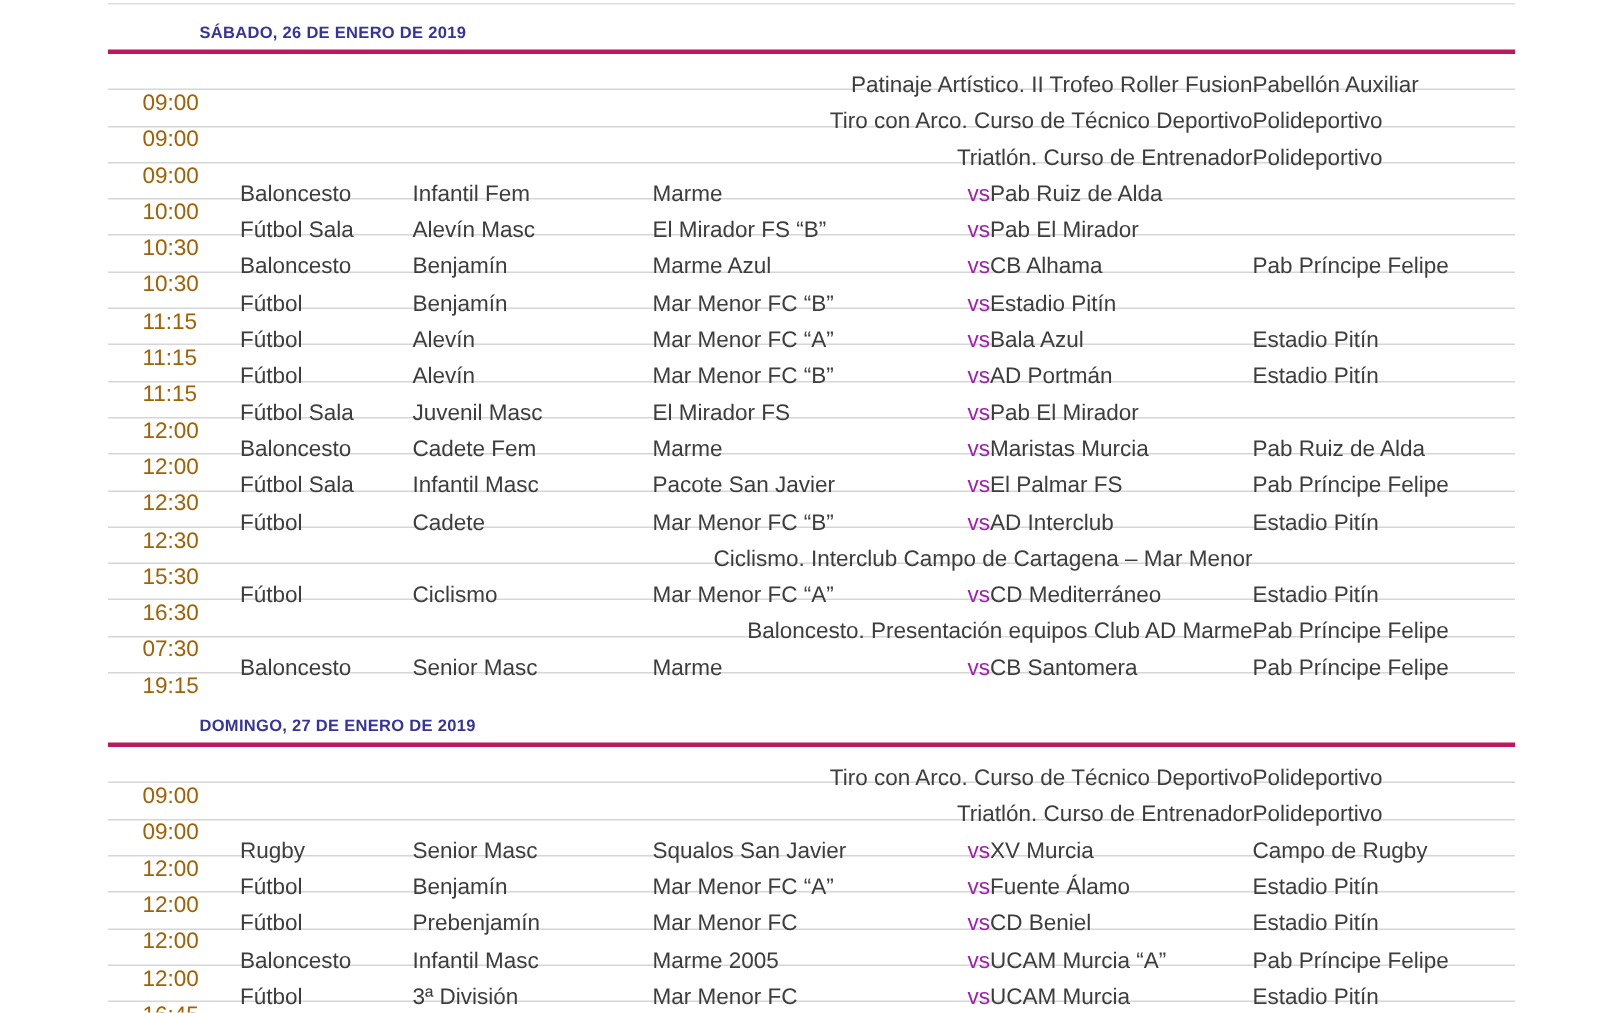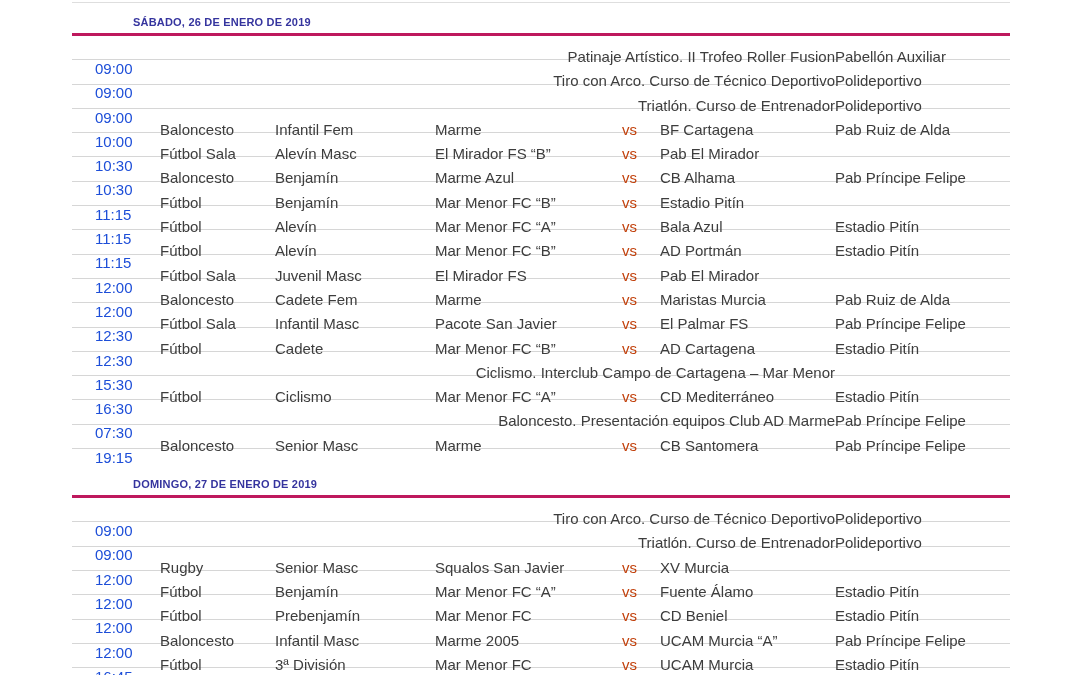--- a/index.html
+++ b/index.html
@@ -14,23 +14,23 @@
     color:#35349e;font-weight:bold;font-size:11px;letter-spacing:.2px;
     padding:13px 0 5px 61px;border-bottom:3px solid #be185d;
   }
   .section + .section .day-header{padding-top:29px;}
   .row{
     display:grid;
     grid-template-columns:88px 115px 160px 187px 38px 175px 1fr;
     align-items:center;height:23.3px;border-bottom:1px solid #d6d6d6;
     font-size:15px;white-space:nowrap;
   }
-  .time{color:#1d4ed8;padding-left:23px;margin-top:24px;}
+  .time{color:#a16207;padding-left:23px;margin-top:24px;}
   .desc{grid-column:2 / 7;text-align:right;}
-  .vs{color:#c2410c;}
+  .vs{color:#a21caf;text-align:right;}
   .venue{}
 </style>
 </head>
 <body>
 
 <div class="sheet">
   <div class="top-hairline"></div>
   <div id="sections">
       <div class="section">
         <div class="day-header">SÁBADO, 26 DE ENERO DE 2019</div>
@@ -48,21 +48,20 @@
           <div class="time">09:00</div>
           <div class="desc">Triatlón. Curso de Entrenador</div>
           <div class="venue">Polideportivo</div>
         </div>
         <div class="row">
           <div class="time">10:00</div>
           <div>Baloncesto</div>
           <div>Infantil Fem</div>
           <div>Marme</div>
           <div class="vs">vs</div>
-          <div>BF Cartagena</div>
           <div class="venue">Pab Ruiz de Alda</div>
         </div>
         <div class="row">
           <div class="time">10:30</div>
           <div>Fútbol Sala</div>
           <div>Alevín Masc</div>
           <div>El Mirador FS “B”</div>
           <div class="vs">vs</div>
           <div class="venue">Pab El Mirador</div>
         </div>
@@ -126,21 +125,21 @@
           <div class="vs">vs</div>
           <div>El Palmar FS</div>
           <div class="venue">Pab Príncipe Felipe</div>
         </div>
         <div class="row">
           <div class="time">12:30</div>
           <div>Fútbol</div>
           <div>Cadete</div>
           <div>Mar Menor FC “B”</div>
           <div class="vs">vs</div>
-          <div>AD Cartagena</div>
+          <div>AD Interclub</div>
           <div class="venue">Estadio Pitín</div>
         </div>
         <div class="row">
           <div class="time">15:30</div>
           <div class="desc">Ciclismo. Interclub Campo de Cartagena – Mar Menor</div>
         </div>
         <div class="row">
           <div class="time">16:30</div>
           <div>Fútbol</div>
           <div>Ciclismo</div>
@@ -176,20 +175,21 @@
           <div class="desc">Triatlón. Curso de Entrenador</div>
           <div class="venue">Polideportivo</div>
         </div>
         <div class="row">
           <div class="time">12:00</div>
           <div>Rugby</div>
           <div>Senior Masc</div>
           <div>Squalos San Javier</div>
           <div class="vs">vs</div>
           <div>XV Murcia</div>
+          <div class="venue">Campo de Rugby</div>
         </div>
         <div class="row">
           <div class="time">12:00</div>
           <div>Fútbol</div>
           <div>Benjamín</div>
           <div>Mar Menor FC “A”</div>
           <div class="vs">vs</div>
           <div>Fuente Álamo</div>
           <div class="venue">Estadio Pitín</div>
         </div>

